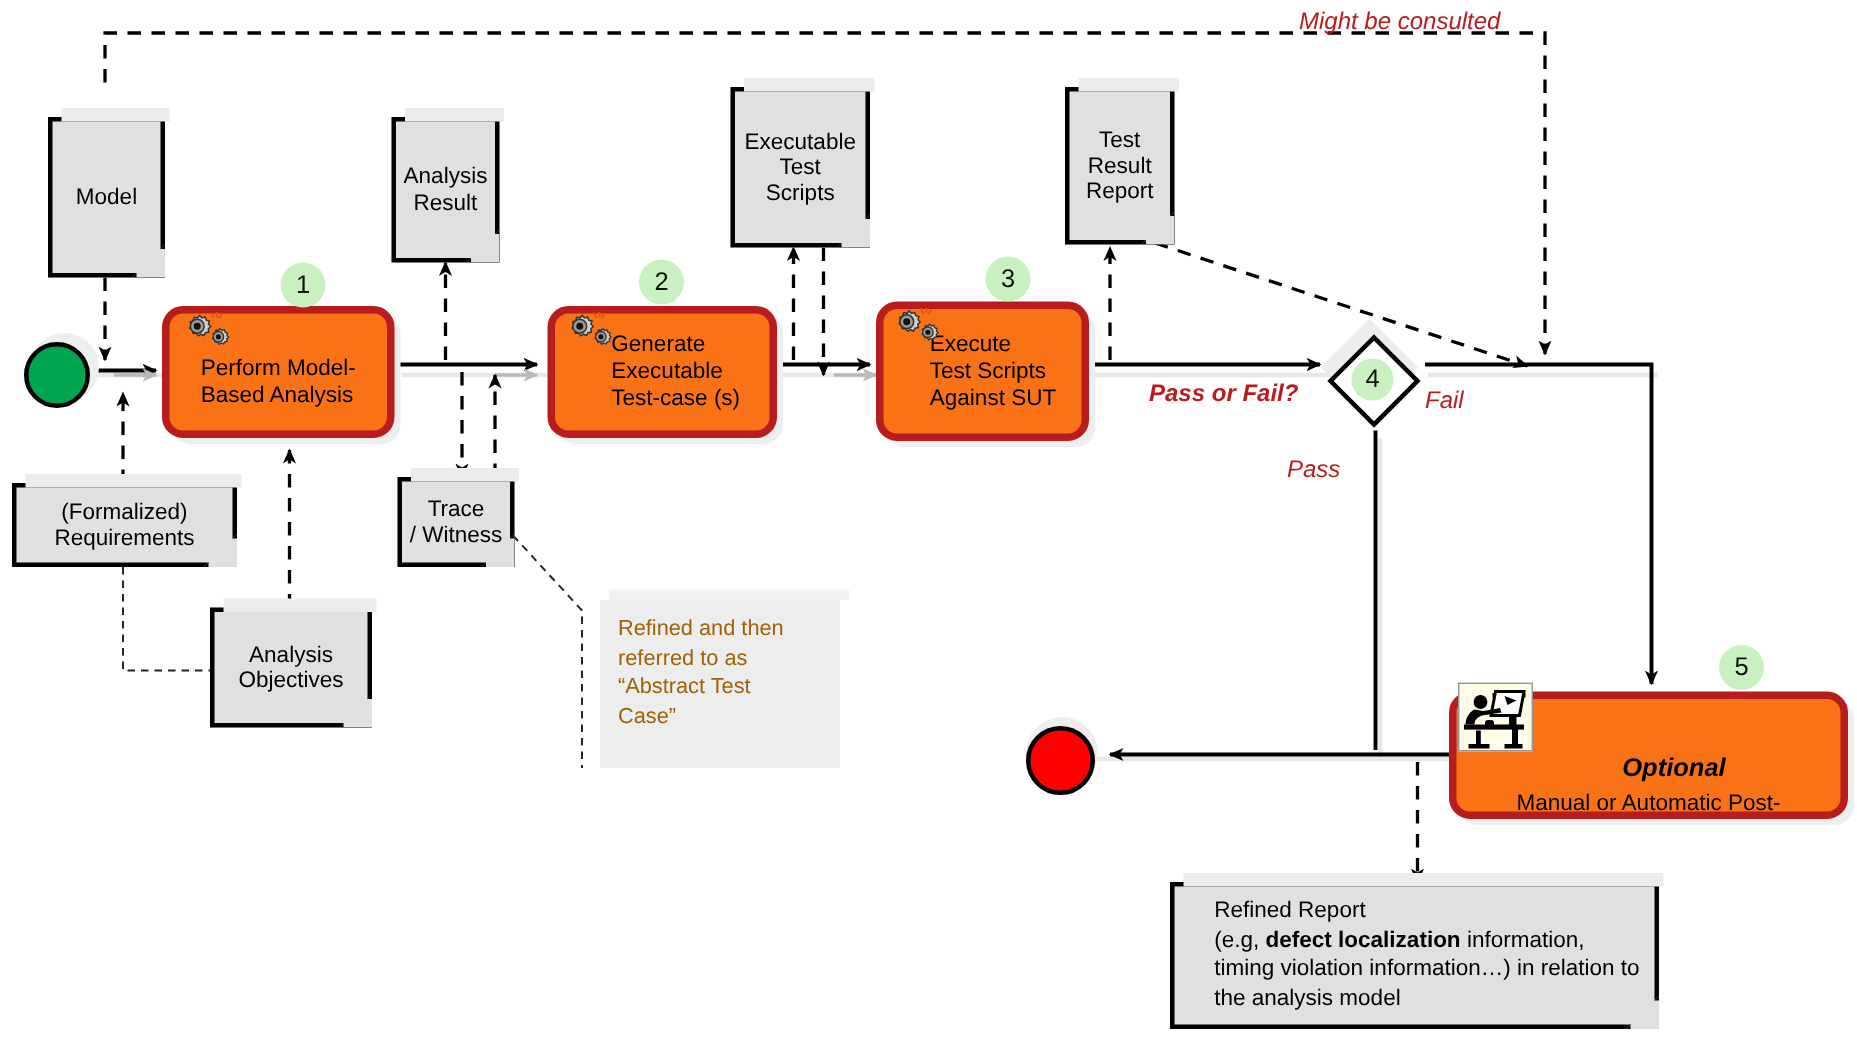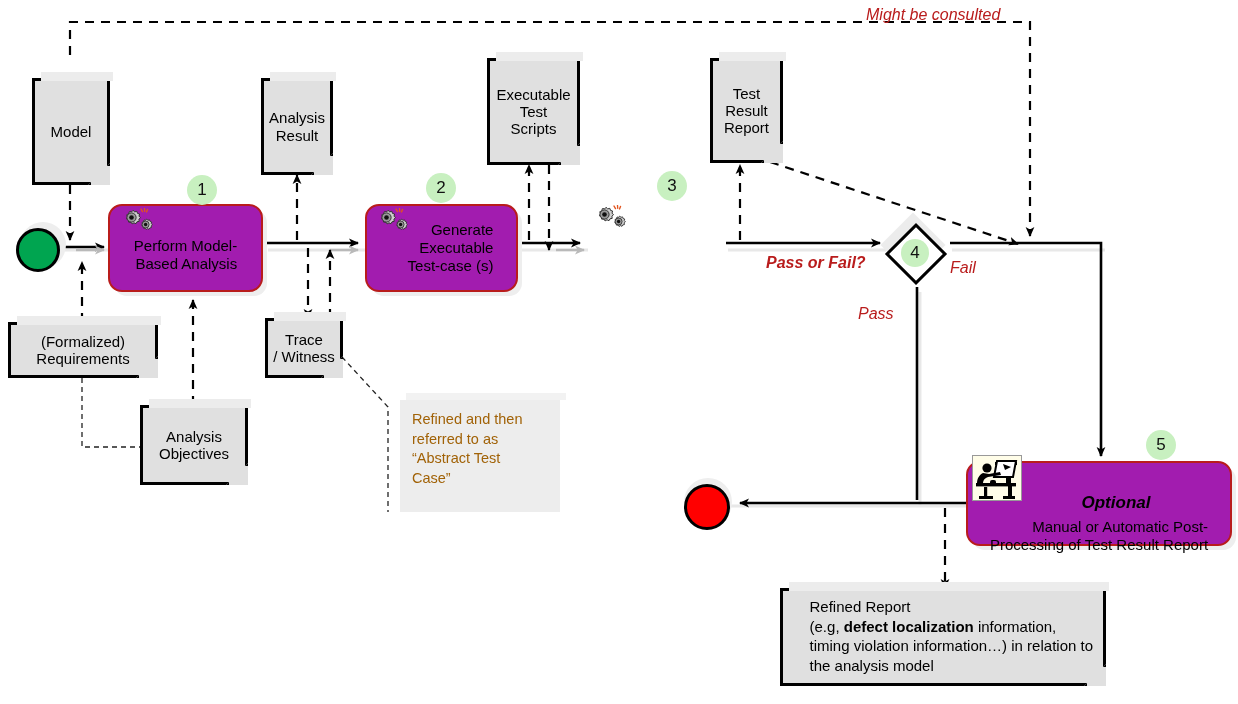--- a/index.html
+++ b/index.html
@@ -11,23 +11,23 @@
   .doc{position:absolute;background:#e0e0e0;border:3px solid #000;box-sizing:border-box;
        display:flex;align-items:center;justify-content:center;text-align:center;
        font-size:15px;color:#000;line-height:1.15;z-index:6;}
   .doc .fold{position:absolute;right:-3px;bottom:-3px;width:19px;height:19px;
        background:#e0e0e0;border-left:3px solid #000;border-top:3px solid #000;
        clip-path:polygon(100% 0,100% 100%,0 100%);}
   .doc .shadow{position:absolute;left:6px;top:-9px;width:100%;height:9px;background:#ececec;z-index:-1;}
   .doclabel{position:relative;z-index:2;padding:2px 5px;}
 
   
-  .act{position:absolute;background:#a21caf;border:2px solid #b91c1c;border-radius:14px;
+  .act{position:absolute;background:#f97316;border:5px solid #b91c1c;border-radius:14px;
        box-sizing:border-box;display:flex;align-items:center;justify-content:center;
-       text-align:right;font-size:15px;line-height:1.2;color:#000;z-index:6;
+       text-align:left;font-size:15px;line-height:1.2;color:#000;z-index:6;
        box-shadow:5px 5px 0 -1px #eeeeee;}
   .act .txt{padding:4px 8px;position:relative;z-index:2;}
 
   
   .badge{position:absolute;width:30px;height:30px;border-radius:50%;background:#c8f0c0;
          display:flex;align-items:center;justify-content:center;font-size:17px;color:#111;
          z-index:9;}
 
   
   .node{position:absolute;border-radius:50%;border:3px solid #000;box-sizing:border-box;z-index:7;}
@@ -258,20 +258,27 @@
       <path d="M28,12 l1.7,0.3 1,-1.2 1.3,1.2 1.6,-0.4 0.5,1.6 1.6,0.5 -0.4,1.6 1.1,1.2 -1.2,1.1 0.2,1.7 -1.6,0.3 -0.8,1.4 -1.5,-0.7 -1.4,0.9 -1,-1.4 -1.7,0 -0.2,-1.6 -1.4,-0.9 0.7,-1.5 -0.5,-1.6 1.5,-0.6z" fill="#cfcfcf" stroke="#333" stroke-width="0.9"></path>
       <circle cx="29.6" cy="16.5" r="3.5" fill="#9a9a9a" stroke="#333" stroke-width="0.9"></circle>
       <circle cx="29.6" cy="16.5" r="1.7" fill="#111"></circle>
       <path d="M25,1 l1.5,2.6 M28.5,0.5 l0.2,2.8 M31.5,1.5 l-1,2.4" stroke="#e2541e" stroke-width="1.4" fill="none" stroke-linecap="round"></path>
     </g>
   </svg>
   <div class="badge" style="left:426px;top:173px;">
     <span>2</span>
   </div>
 
+  <div class="act" style="left:584px;top:201px;width:142px;height:93px;">
+    <div class="txt" style="margin-left:14px;">
+      <span>Execute</span><br>
+      <span>Test Scripts</span><br>
+      <span>Against SUT</span>
+    </div>
+  </div>
   <svg class="gearicon" style="left:589px;top:205px;" viewBox="0 0 40 26">
     <g>
       <path d="M13.5,3.5 l2.2,0.4 1.3,-1.6 1.7,1.6 2.1,-0.6 0.7,2.1 2.1,0.6 -0.6,2.1 1.5,1.6 -1.6,1.5 0.3,2.2 -2.2,0.4 -1,1.9 -2,-0.9 -1.9,1.1 -1.3,-1.8 -2.2,0 -0.2,-2.2 -1.9,-1.1 1,-2 -0.7,-2.1 2,-0.8 0.5,-2.2z" fill="#cfcfcf" stroke="#333" stroke-width="1"></path>
       <circle cx="15.5" cy="9.5" r="4.6" fill="#9a9a9a" stroke="#333" stroke-width="1"></circle>
       <circle cx="15.5" cy="9.5" r="2.3" fill="#111"></circle>
       <path d="M28,12 l1.7,0.3 1,-1.2 1.3,1.2 1.6,-0.4 0.5,1.6 1.6,0.5 -0.4,1.6 1.1,1.2 -1.2,1.1 0.2,1.7 -1.6,0.3 -0.8,1.4 -1.5,-0.7 -1.4,0.9 -1,-1.4 -1.7,0 -0.2,-1.6 -1.4,-0.9 0.7,-1.5 -0.5,-1.6 1.5,-0.6z" fill="#cfcfcf" stroke="#333" stroke-width="0.9"></path>
       <circle cx="29.6" cy="16.5" r="3.5" fill="#9a9a9a" stroke="#333" stroke-width="0.9"></circle>
       <circle cx="29.6" cy="16.5" r="1.7" fill="#111"></circle>
       <path d="M25,1 l1.5,2.6 M28.5,0.5 l0.2,2.8 M31.5,1.5 l-1,2.4" stroke="#e2541e" stroke-width="1.4" fill="none" stroke-linecap="round"></path>
     </g>
@@ -283,21 +290,20 @@
   <div class="diamond-shadow" style="left:890px;top:222px;width:46px;height:46px;"></div>
   <div class="diamond" style="left:894px;top:232px;width:44px;height:44px;"></div>
   <div class="badge" style="left:901px;top:239px;width:28px;height:28px;">
     <span>4</span>
   </div>
 
   <div class="act" style="left:966px;top:461px;width:266px;height:85px;flex-direction:column;justify-content:center;">
     <div class="optword" style="margin-left:34px;margin-bottom:4px;">Optional</div>
     <div class="txt" style="padding:0 6px;">
       <span>Manual or Automatic Post-</span><br>
-      <span>Processing of Test Result Report</span>
     </div>
   </div>
   <svg class="deskicon" style="left:972px;top:455px;" viewBox="0 0 48 44">
     <g fill="#000">
       <path d="M22,6 L44,6 L44,9 L22,9 Z"></path>
       <path d="M24,5 L43,5 L40,21 L21,21 Z" fill="#fff" stroke="#000" stroke-width="2"></path>
       <circle cx="14" cy="12" r="4.6"></circle>
       <path d="M10,17 C6,19 4,23 4,27 L10,27 C10,24 12,22 15,21 L28,19 L27,16 L16,18 Z"></path>
       <path d="M30,8 l8,3 -6,3 z"></path>
       <rect x="3" y="27" width="40" height="3.4"></rect>

